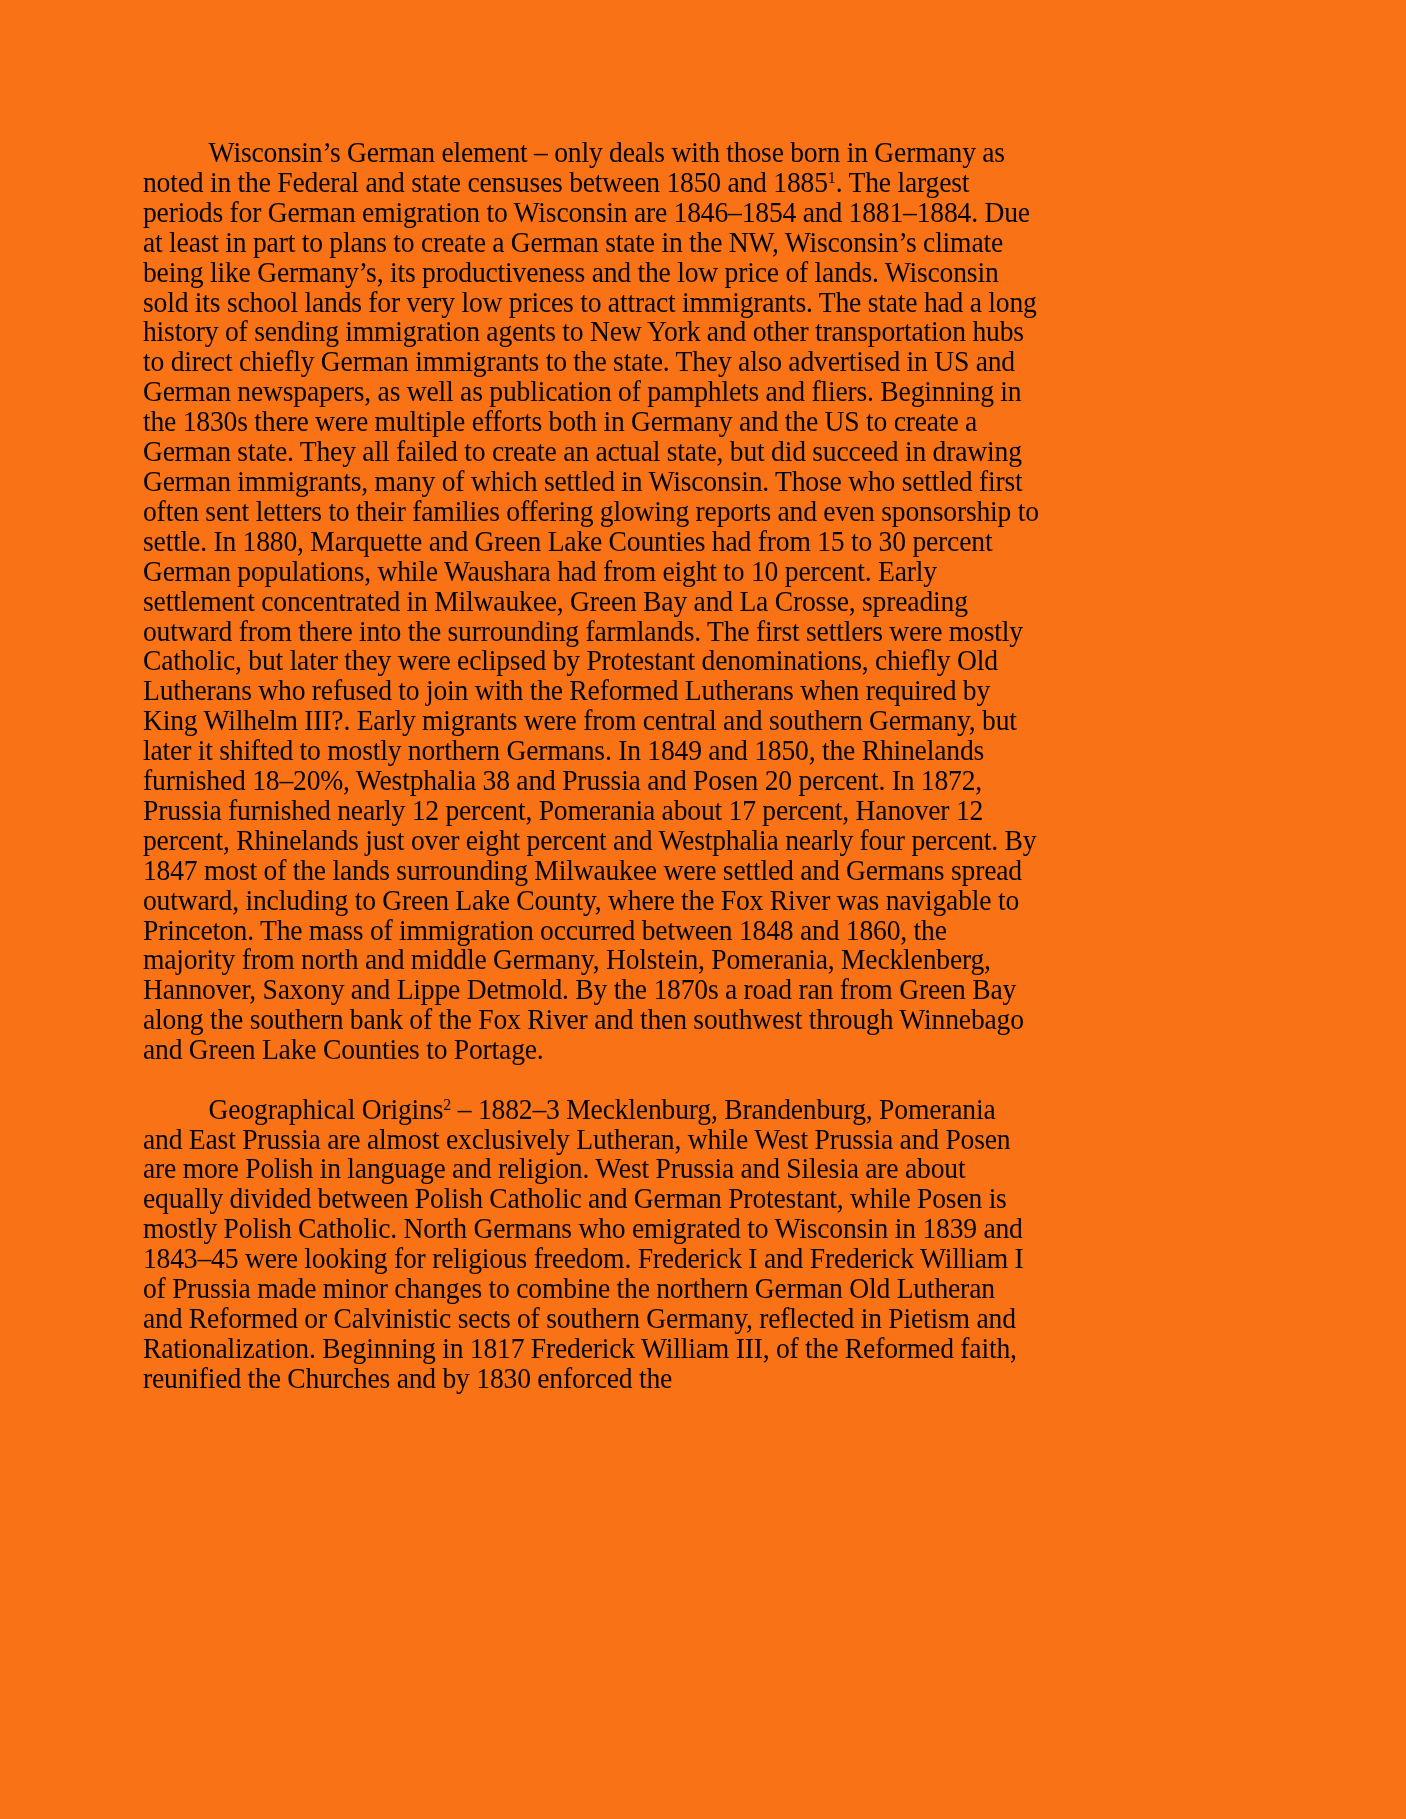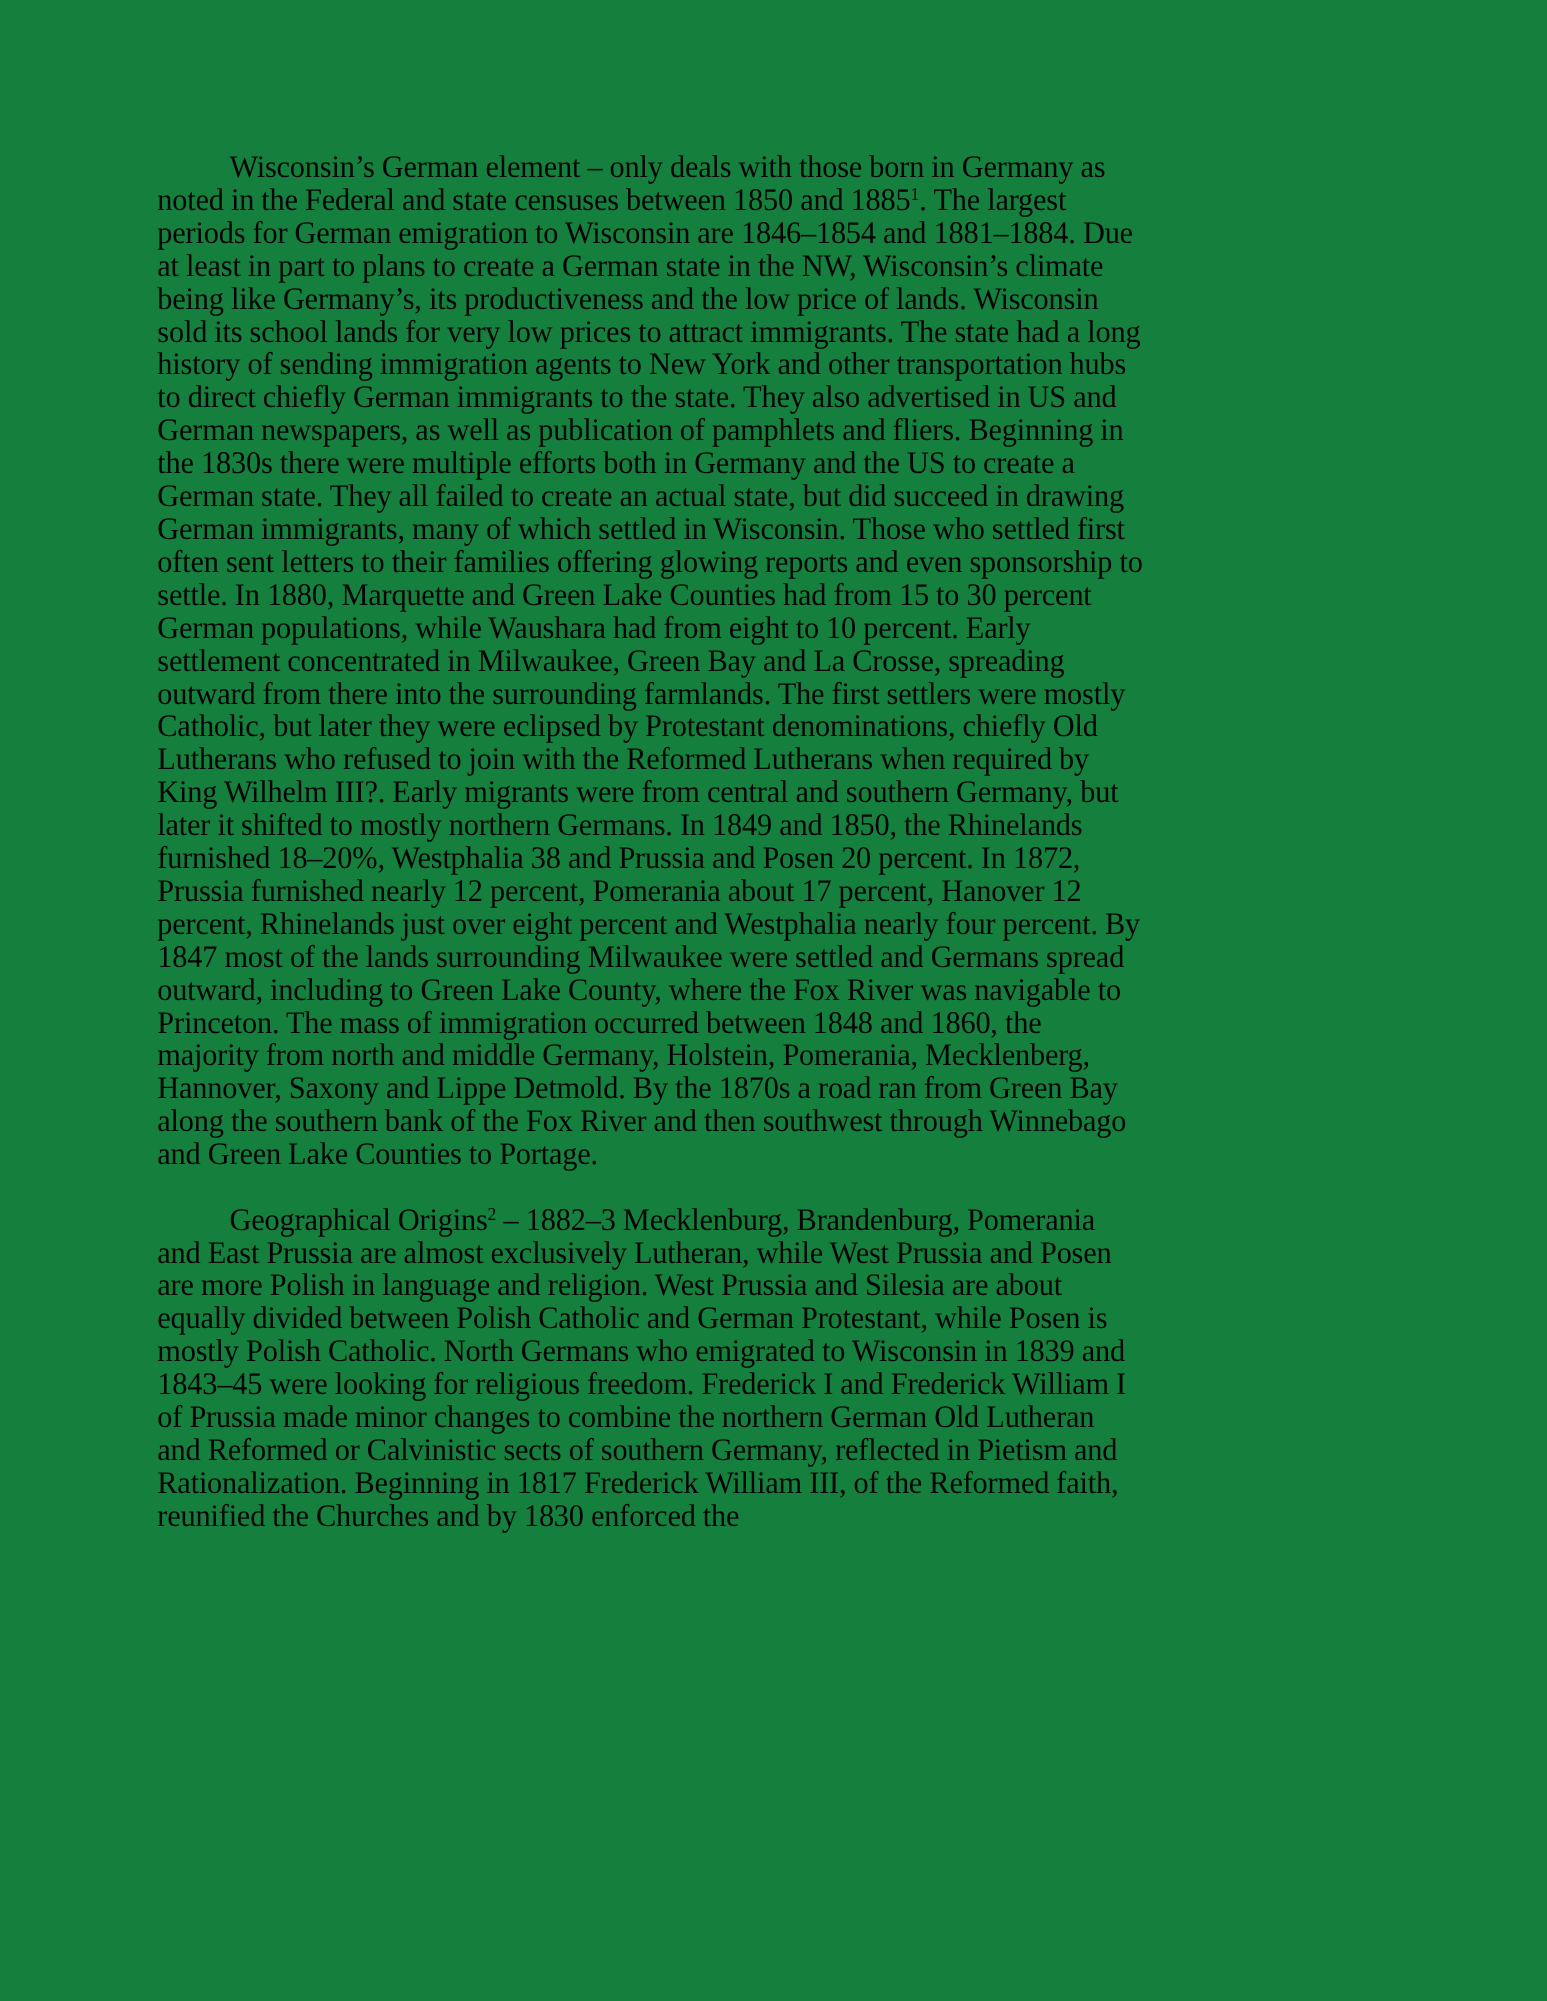--- a/index.html
+++ b/index.html
@@ -48,18 +48,18 @@
   sup.fn {
     font-size: 0.58em;
     vertical-align: 0.55em;
     line-height: 0;
     letter-spacing: 0;
   }
 </style>
 </head>
 <body>
 
-<div class="page" style="background: #15803d;">
+<div class="page" style="background: #f97316;">
   <div class="text-block">
     <p class="para" style="color: rgb(4, 4, 4);">Wisconsin’s German element – only deals with those born in Germany as noted in the Federal and state censuses between 1850 and 1885<sup class="fn">1</sup>.  The largest periods for German emigration to Wisconsin are 1846–1854 and 1881–1884.  Due at least in part to plans to create a German state in the NW, Wisconsin’s climate being like Germany’s, its productiveness and the low price of lands.  Wisconsin sold its school lands for very low prices to attract immigrants.  The state had a long history of sending immigration agents to New York and other transportation hubs to direct chiefly German immigrants to the state.  They also advertised in US and German newspapers, as well as publication of pamphlets and fliers.  Beginning in the 1830s there were multiple efforts both in Germany and the US to create a German state.  They all failed to create an actual state, but did succeed in drawing German immigrants, many of which settled in Wisconsin.  Those who settled first often sent letters to their families offering glowing reports and even sponsorship to settle.  In 1880, Marquette and Green Lake Counties had from 15 to 30 percent German populations, while Waushara had from eight to 10 percent.  Early settlement concentrated in Milwaukee, Green Bay and La Crosse, spreading outward from there into the surrounding farmlands.  The first settlers were mostly Catholic, but later they were eclipsed by Protestant denominations, chiefly Old Lutherans who refused to join with the Reformed Lutherans when required by King Wilhelm III?.  Early migrants were from central and southern Germany, but later it shifted to mostly northern Germans.  In 1849 and 1850, the Rhinelands furnished 18–20%, Westphalia 38 and Prussia and Posen 20 percent.  In 1872, Prussia furnished nearly 12 percent, Pomerania about 17 percent, Hanover 12 percent, Rhinelands just over eight percent and Westphalia nearly four percent.  By 1847 most of the lands surrounding Milwaukee were settled and Germans spread outward, including to Green Lake County, where the Fox River was navigable to Princeton.  The mass of immigration occurred between 1848 and 1860, the majority from north and middle Germany, Holstein, Pomerania, Mecklenberg, Hannover, Saxony and Lippe Detmold.  By the 1870s a road ran from Green Bay along the southern bank of the Fox River and then southwest through Winnebago and Green Lake Counties to Portage.</p>
     <p class="para" style="color: rgb(4, 4, 4);">Geographical Origins<sup class="fn">2</sup> – 1882–3 Mecklenburg, Brandenburg, Pomerania and East Prussia are almost exclusively Lutheran, while West Prussia and Posen are more Polish in language and religion.  West Prussia and Silesia are about equally divided between Polish Catholic and German Protestant, while Posen is mostly Polish Catholic.  North Germans who emigrated to Wisconsin in 1839 and 1843–45 were looking for religious freedom.  Frederick I and Frederick William I of Prussia made minor changes to combine the northern German Old Lutheran and Reformed or Calvinistic sects of southern Germany, reflected in Pietism and Rationalization.  Beginning in 1817 Frederick William III, of the Reformed faith, reunified the Churches and by 1830 enforced the</p>
   </div>
 </div>
 
 </body></html>

